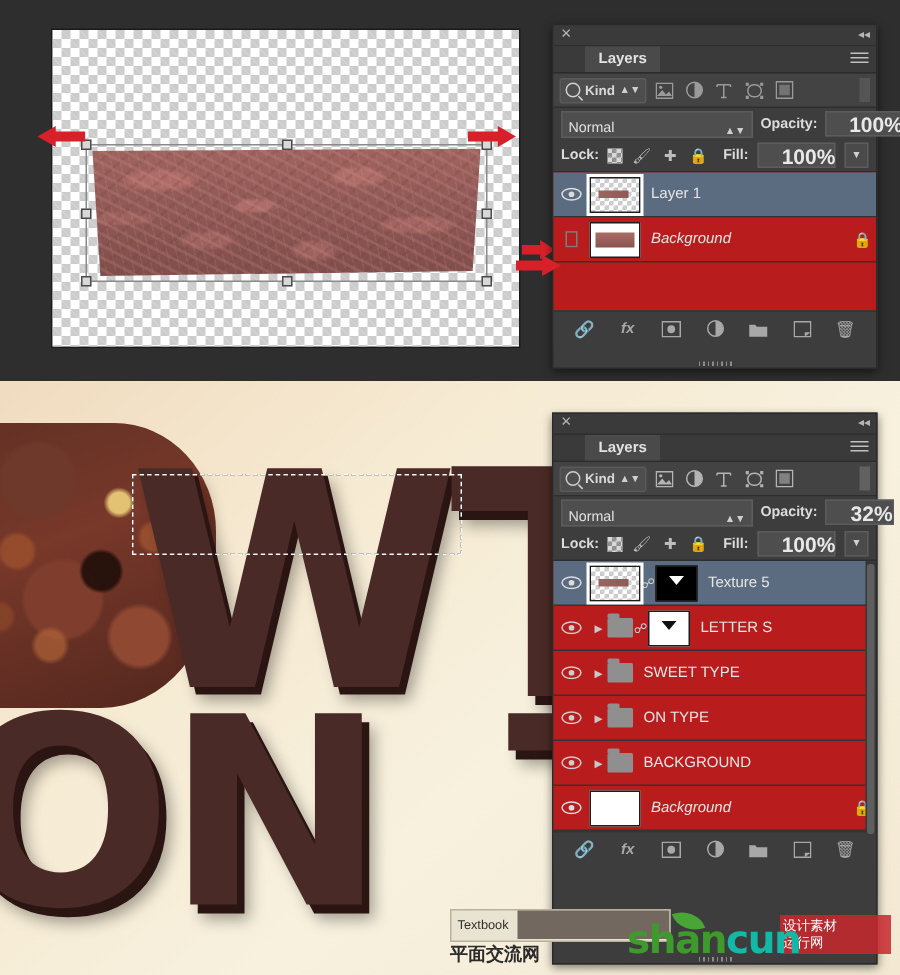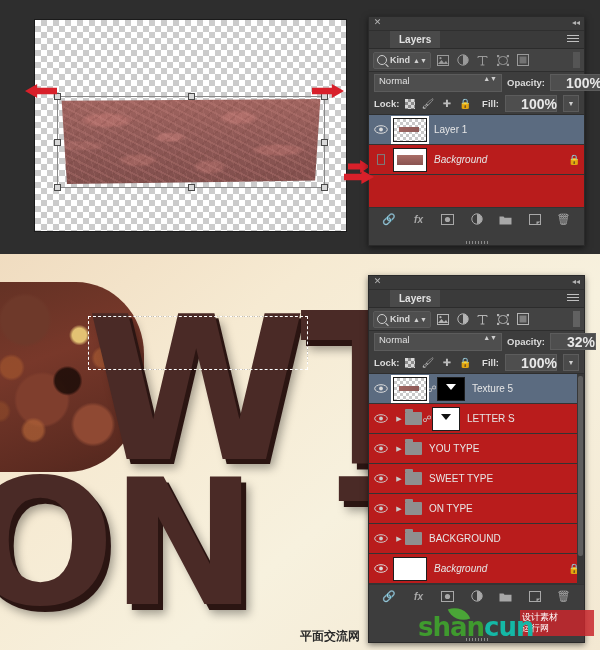--- a/index.html
+++ b/index.html
@@ -121,21 +121,21 @@
   .kindsel{display:flex;align-items:center;gap:3px;height:15px;padding:0 3px;
     background:#4e4e4e;border:1px solid #5a5a5a;border-radius:2px;color:#d8d8d8;font-size:9px;}
   .mag{width:8px;height:8px;border:1px solid #cfcfcf;border-radius:50%;position:relative;display:inline-block;}
   .mag:after{content:"";position:absolute;right:-3px;bottom:-2px;width:4px;height:1px;background:#cfcfcf;transform:rotate(45deg);}
   .spin{display:inline-block;font-size:7px;color:#cfcfcf;line-height:7px;}
   .ficon{width:16px;height:16px;display:flex;align-items:center;justify-content:center;
     color:#9a9a9a;font-size:11px;}
   .ficon svg{display:block;}
   .blendrow{height:21px;display:flex;align-items:center;gap:5px;padding:0 5px;background:#3d3d3d;}
   .blendsel{flex:0 0 118px;height:16px;background:#4e4e4e;border:1px solid #5c5c5c;
-    display:flex;align-items:flex-start;justify-content:space-between;padding:0 4px;
+    display:flex;align-items:flex-end;justify-content:space-between;padding:0 4px;
     font-size:9.5px;color:#e0e0e0;}
   .lbl{font-size:9.5px;color:#dcdcdc;font-weight:bold;}
   .numbox{width:34px;height:15px;background:#4e4e4e;border:1px solid #5c5c5c;
     font-size:14px;color:#e8e8e8;display:flex;align-items:center;justify-content:center;font-weight:bold;padding-left:16px;}
   .stepbtn{width:14px;height:15px;background:#4a4a4a;border:1px solid #5c5c5c;
     font-size:7px;color:#cfcfcf;display:flex;align-items:center;justify-content:center;}
   .lockrow{height:21px;display:flex;align-items:center;gap:6px;padding:0 5px;background:#3d3d3d;
     border-bottom:1px solid #2e2e2e;}
   .lockicon{width:13px;height:13px;display:flex;align-items:center;justify-content:center;color:#bdbdbd;font-size:10px;}
   .checkbtn{width:10px;height:10px;background-image:
@@ -460,31 +460,20 @@
                 <circle cx="7" cy="4.5" r="1.9" fill="#cdcdcd"></circle>
               </svg>
           </span>
           <span class="tri">▶</span>
           <span class="folder"></span>
           <span class="linkico">☍</span>
           <span class="maskthumb white"></span>
           <span class="lname">LETTER S</span>
         </div>
 
-        <div class="layer">
-          <span class="eye">
-            <svg width="14" height="9" viewBox="0 0 14 9">
-                <ellipse cx="7" cy="4.5" rx="6.3" ry="3.8" fill="none" stroke="#cdcdcd"></ellipse>
-                <circle cx="7" cy="4.5" r="1.9" fill="#cdcdcd"></circle>
-              </svg>
-          </span>
-          <span class="tri">▶</span>
-          <span class="folder"></span>
-          <span class="lname">YOU TYPE</span>
-        </div>
 
         <div class="layer">
           <span class="eye">
             <svg width="14" height="9" viewBox="0 0 14 9">
                 <ellipse cx="7" cy="4.5" rx="6.3" ry="3.8" fill="none" stroke="#cdcdcd"></ellipse>
                 <circle cx="7" cy="4.5" r="1.9" fill="#cdcdcd"></circle>
               </svg>
           </span>
           <span class="tri">▶</span>
           <span class="folder"></span>
@@ -555,20 +544,25 @@
           <svg width="12" height="11" viewBox="0 0 12 11">
               <rect x="0.5" y="0.5" width="11" height="10" fill="none" stroke="#a8a8a8"></rect>
               <path d="M7.5 10.5 v-3 h4" fill="#a8a8a8"></path>
             </svg>
         </span>
         <span class="bico">🗑</span>
       </div>
       <div class="grip"></div>
     </div>
 
+    <div style="position:absolute;left:300px;top:352px;width:145px;height:20px;background:#e9e3d2;
+                border:1px solid #b9b1a0;">
+      <span style="position:absolute;left:4px;top:4px;font-size:8.5px;color:#2e2e2e;">Textbook</span>
+      <span style="position:absolute;left:44px;top:0;width:101px;height:19px;background:#6d6159;opacity:.95;"></span>
+    </div>
   </div>
 
   <div class="wm">
     <div class="wm-red"></div>
     <div class="wm-red-t">
       <span>设计素材</span><br><span>运行网</span>
     </div>
     <div class="wm-leaf"></div>
     <div class="wm-shan">
       <span class="wm-g">shan</span><span class="wm-o">cun</span>

